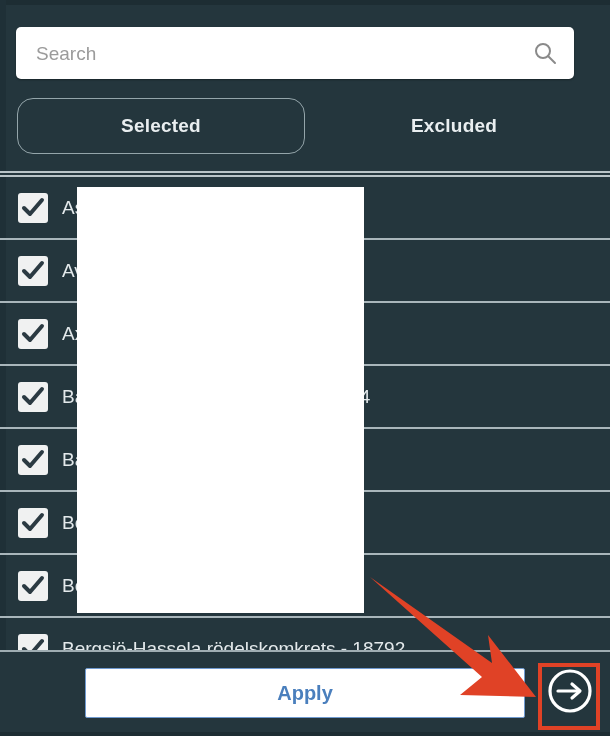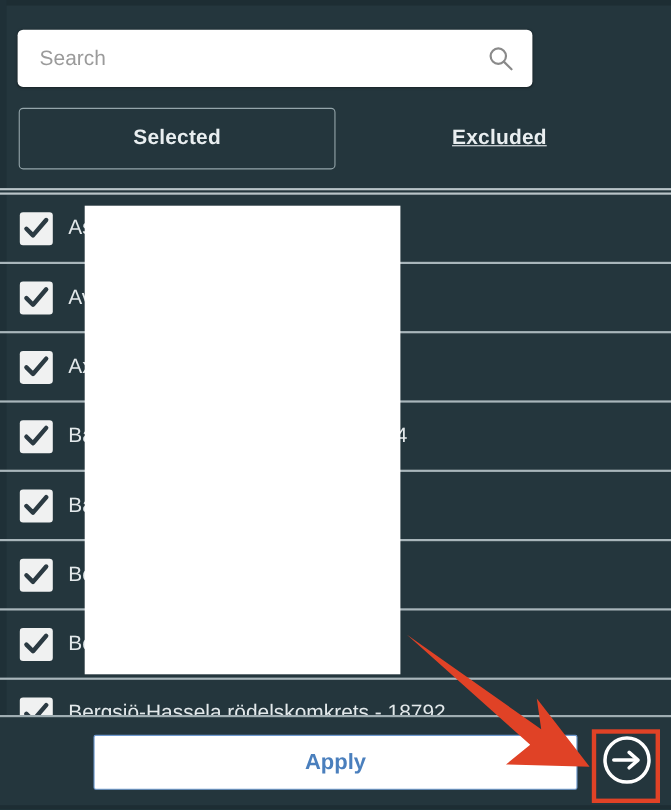--- a/index.html
+++ b/index.html
@@ -31,21 +31,21 @@
     left: 0; top: 0;
     width: 6px; height: 672px;
     background: #1f3037;
   }
 
   
   .search-wrap {
     position: absolute;
     left: 16px;
     top: 27px;
-    width: 468px;
+    width: 558px;
     height: 52px;
     background: #ffffff;
     border-radius: 5px;
     box-shadow: 0 1px 2px rgba(0,0,0,0.35);
   }
   .search-input {
     position: absolute;
     left: 18px;
     top: 0;
     width: 490px;
@@ -88,26 +88,25 @@
     font-weight: bold;
     color: #e9eef0;
     letter-spacing: 0.2px;
     cursor: pointer;
     box-sizing: border-box;
   }
   .tab-selected {
     left: 17px;
     width: 288px;
     border: 1px solid #94a5aa;
-    border-radius: 4px;
+    border-radius: 16px;
   }
   .tab-plain {
     left: 310px;
     width: 288px;
-    text-decoration: underline;
   }
 
   
   .divider {
     position: absolute;
     left: 0;
     top: 171px;
     width: 610px;
     height: 6px;
     background: #24363d;

